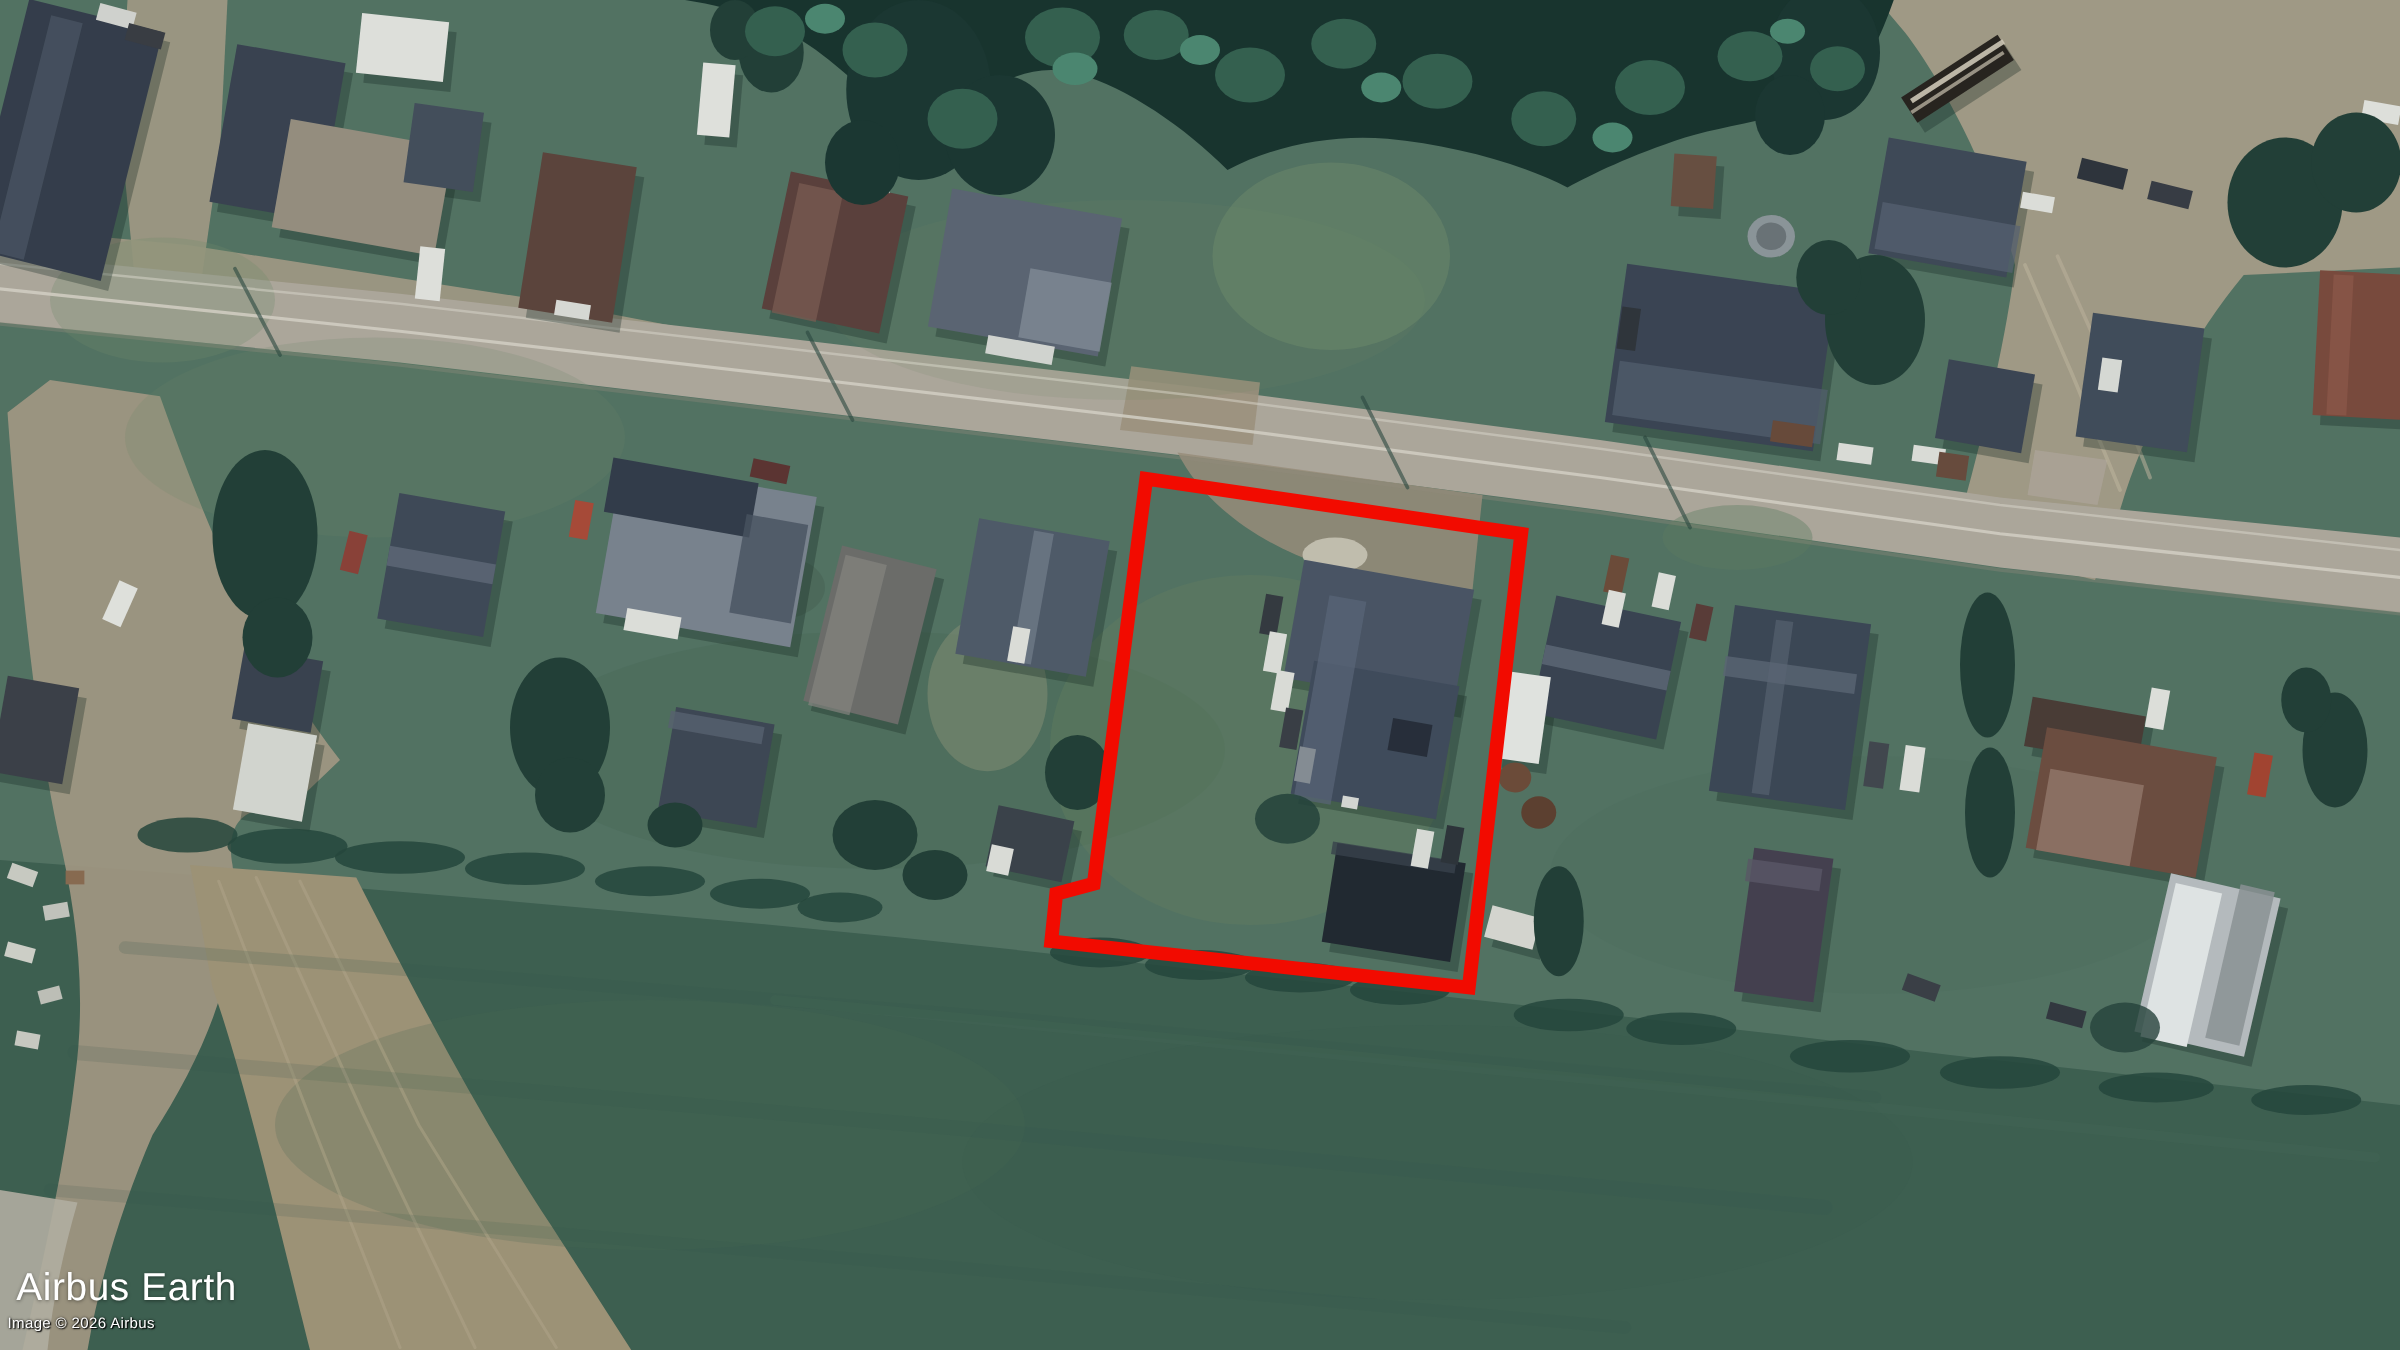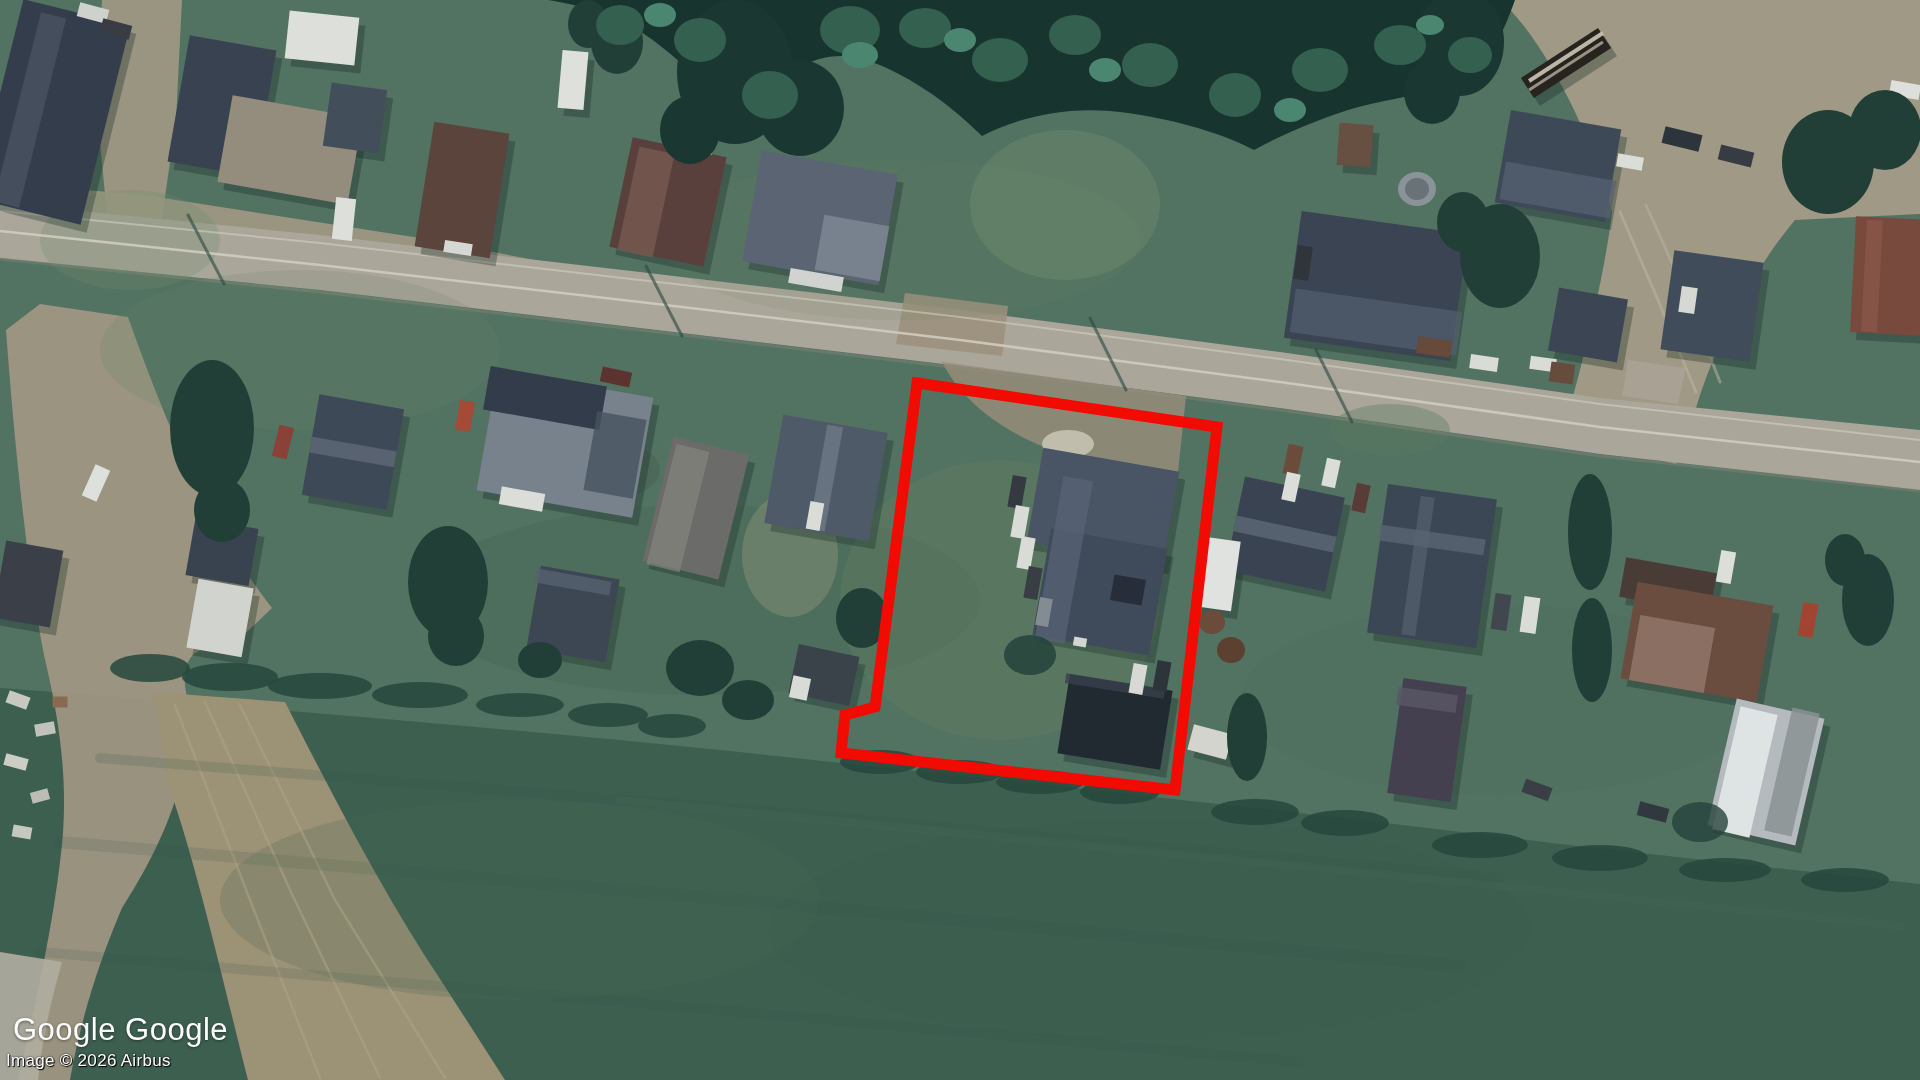--- a/index.html
+++ b/index.html
@@ -1,21 +1,21 @@
 <!DOCTYPE html>
 <html><head>
 <meta charset="utf-8">
 <style>
   html,body{margin:0;padding:0;background:#000;}
   body{width:1920px;height:1080px;overflow:hidden;font-family:"Liberation Sans",sans-serif;}
   .viewport{position:relative;width:1920px;height:1080px;overflow:hidden;cursor:grab;}
   svg{position:absolute;inset:0;display:block;}
   .logo{position:absolute;left:13px;top:1012px;font-size:31px;font-weight:400;color:#ffffff;
         letter-spacing:.5px;text-shadow:0 1px 3px rgba(0,0,0,.45);user-select:none;}
-  .attribution{position:absolute;left:6px;top:1051px;font-size:17px;color:#ffffff;
+  .attribution{position:absolute;left:6px;top:1051px;font-size:12px;color:#ffffff;
         text-shadow:0 0 2px #000,1px 1px 1px #000;letter-spacing:.3px;user-select:none;}
 </style>
 </head>
 <body>
 
 <div class="viewport">
   <svg id="map" viewBox="0 0 1920 1080" width="1920" height="1080">
       <rect x="0" y="0" width="1920" height="1080" fill="#557463"></rect>
       <path d="M0,688 C240,706 480,726 720,750 C1020,782 1300,812 1560,844 L1920,884 L1920,1080 L0,1080 Z" fill="#3f6050" opacity="1"></path>
       <path d="M40,304 L128,317 C168,430 212,532 272,608 L226,652 C196,640 180,660 186,692 C196,766 168,836 122,908 C98,964 80,1022 70,1080 L18,1080 C36,1002 52,930 60,862 C70,790 60,724 46,664 C28,580 14,440 6,330 Z" fill="#a89b84" opacity="0.92"></path>
@@ -263,15 +263,15 @@
       <ellipse cx="1120" cy="792" rx="40" ry="12" fill="#26463b" opacity="0.85"></ellipse>
       <ellipse cx="1255" cy="812" rx="44" ry="13" fill="#26463b" opacity="0.85"></ellipse>
       <ellipse cx="1345" cy="823" rx="44" ry="13" fill="#26463b" opacity="0.85"></ellipse>
       <ellipse cx="1480" cy="845" rx="48" ry="13" fill="#26463b" opacity="0.85"></ellipse>
       <ellipse cx="1600" cy="858" rx="48" ry="13" fill="#26463b" opacity="0.85"></ellipse>
       <ellipse cx="1725" cy="870" rx="46" ry="12" fill="#26463b" opacity="0.85"></ellipse>
       <ellipse cx="1845" cy="880" rx="44" ry="12" fill="#26463b" opacity="0.85"></ellipse>
       <rect x="0" y="0" width="1920" height="1080" fill="#2a506b" opacity="0.05"></rect>
       <polygon points="917,383 1217,427 1175,790 841,753 845,715 875,707" fill="none" stroke="#f20b00" stroke-width="11" stroke-linejoin="miter"></polygon>
     </svg>
-  <div class="logo">Google Google</div>
+  <div class="logo">Airbus Earth</div>
   <div class="attribution">Image © 2026 Airbus</div>
 </div>
 
 </body></html>

